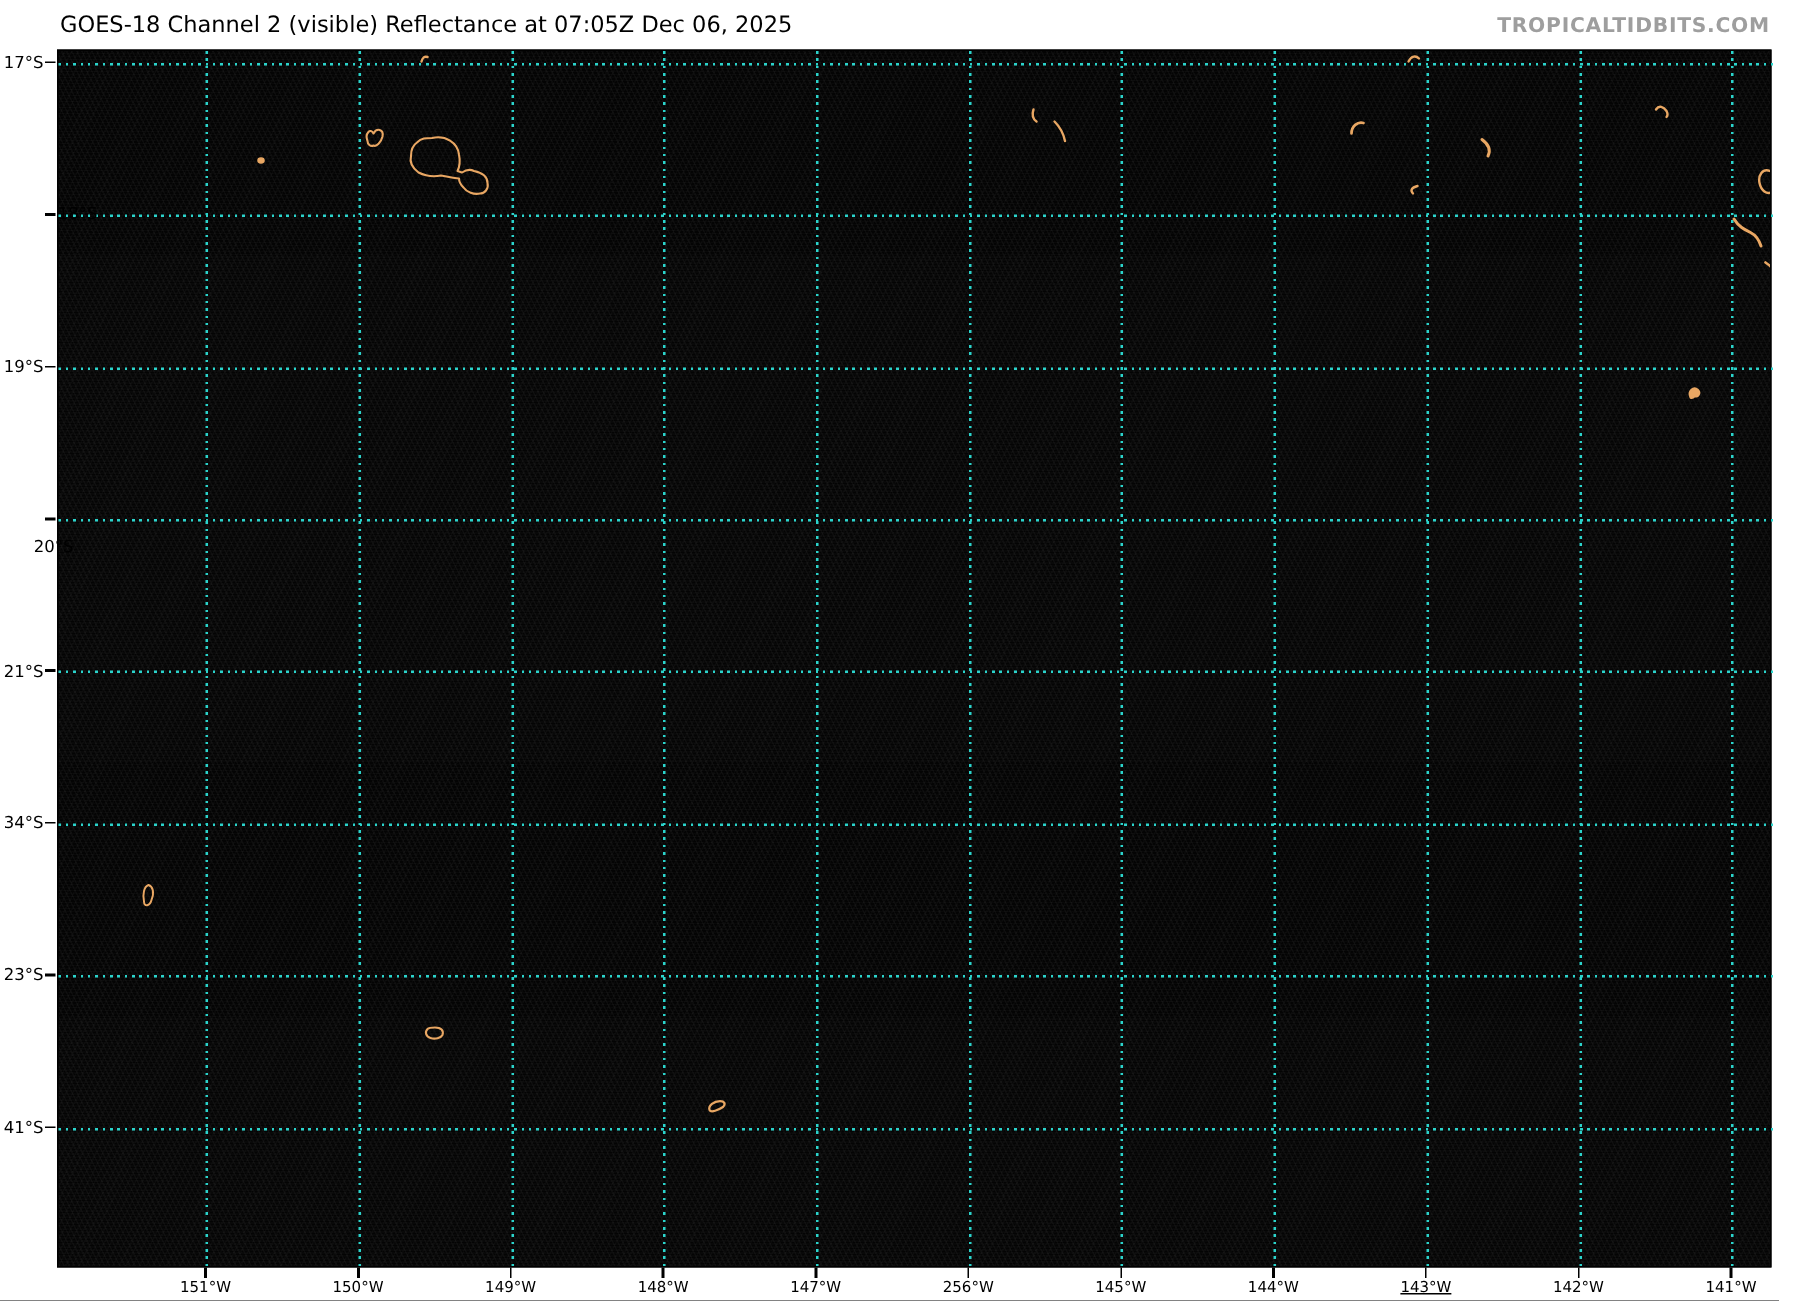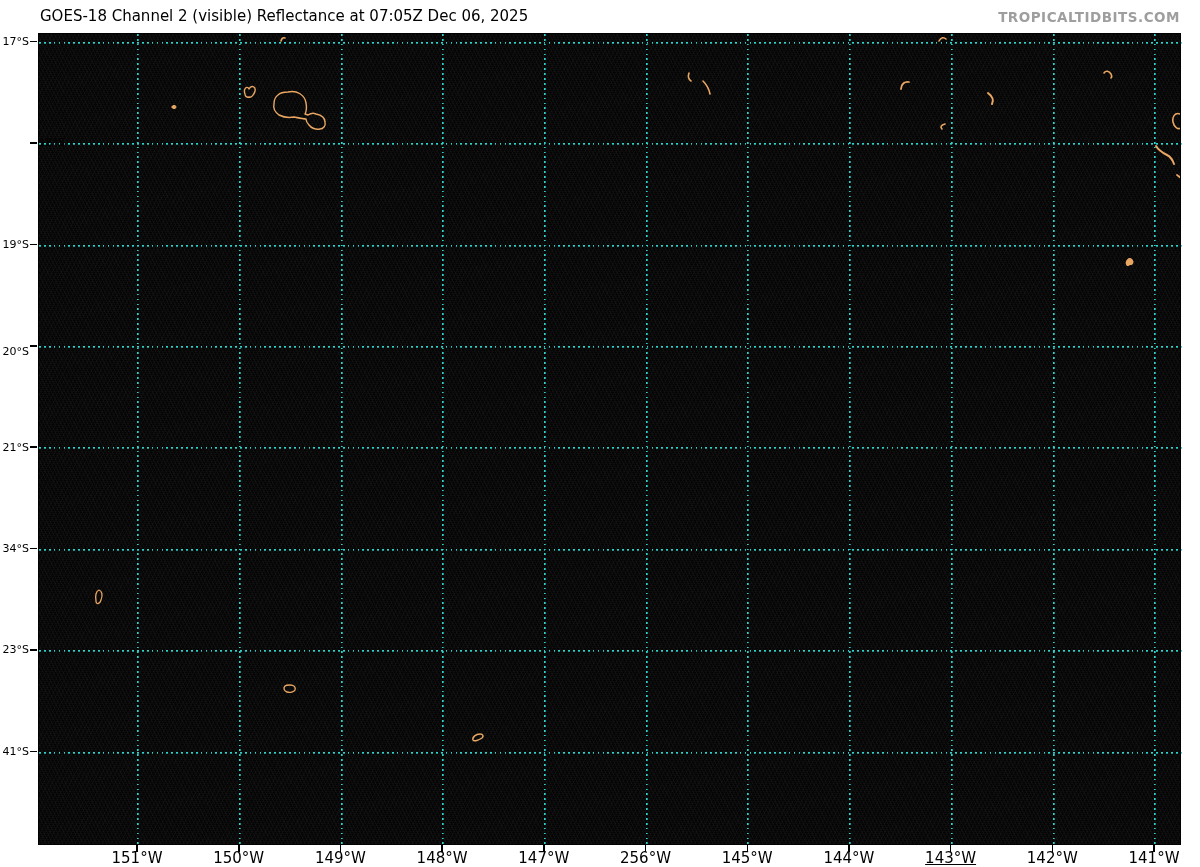--- a/index.html
+++ b/index.html
@@ -39,21 +39,21 @@
     background-image:repeating-linear-gradient(180deg, var(--grid-color) 0 1.7px, transparent 1.7px 4.9px);
     background-size:1.7px 100%;background-repeat:no-repeat;background-position:0 0;
   }
   .coast-svg{position:absolute;inset:0;}
   .lat-label{
     position:absolute;left:0;width:29px;height:13px;line-height:13px;
     text-align:right;font-size:11px;color:#000;white-space:nowrap;
   }
   .lon-label{
     position:absolute;width:64px;height:13px;line-height:13px;
-    text-align:center;font-size:15px;color:#000;white-space:nowrap;
+    text-align:center;font-size:10px;color:#000;white-space:nowrap;
   }
   .tick-left{position:absolute;height:1.5px;width:7px;background:#000;}
   .tick-bottom{position:absolute;width:1.5px;height:7px;background:#000;}
 </style>
 </head>
 <body>
 
 <div class="page">
   <div class="title" style="color: rgb(0, 0, 0);">GOES-18 Channel 2 (visible) Reflectance at 07:05Z Dec 06, 2025</div>
   <div class="watermark" style="color: rgb(158, 158, 158);">TROPICALTIDBITS.COM</div>
@@ -103,21 +103,21 @@
   </div>
 
   <div id="y-axis">
       <div class="tick-left" style="left: 30px; top: 40.8px;"></div>
       <div class="lat-label" style="top: 35px;">17°S</div>
       <div class="tick-left" style="left: 30px; top: 142.2px;"></div>
       <div class="lat-label" style="top: 136.4px; padding-left: 36px;">18°S</div>
       <div class="tick-left" style="left: 30px; top: 243.6px;"></div>
       <div class="lat-label" style="top: 237.8px;">19°S</div>
       <div class="tick-left" style="left: 30px; top: 345px;"></div>
-      <div class="lat-label" style="top: 345px;">20°S</div>
+      <div class="lat-label" style="top: 358px; padding-left: 20px;">20°S</div>
       <div class="tick-left" style="left: 30px; top: 446.4px;"></div>
       <div class="lat-label" style="top: 440.6px;">21°S</div>
       <div class="tick-left" style="left: 30px; top: 547.8px;"></div>
       <div class="lat-label" style="top: 542px;">34°S</div>
       <div class="tick-left" style="left: 30px; top: 649.2px;"></div>
       <div class="lat-label" style="top: 643.4px;">23°S</div>
       <div class="tick-left" style="left: 30px; top: 750.6px;"></div>
       <div class="lat-label" style="top: 744.8px;">41°S</div>
     </div>
   <div id="x-axis">

